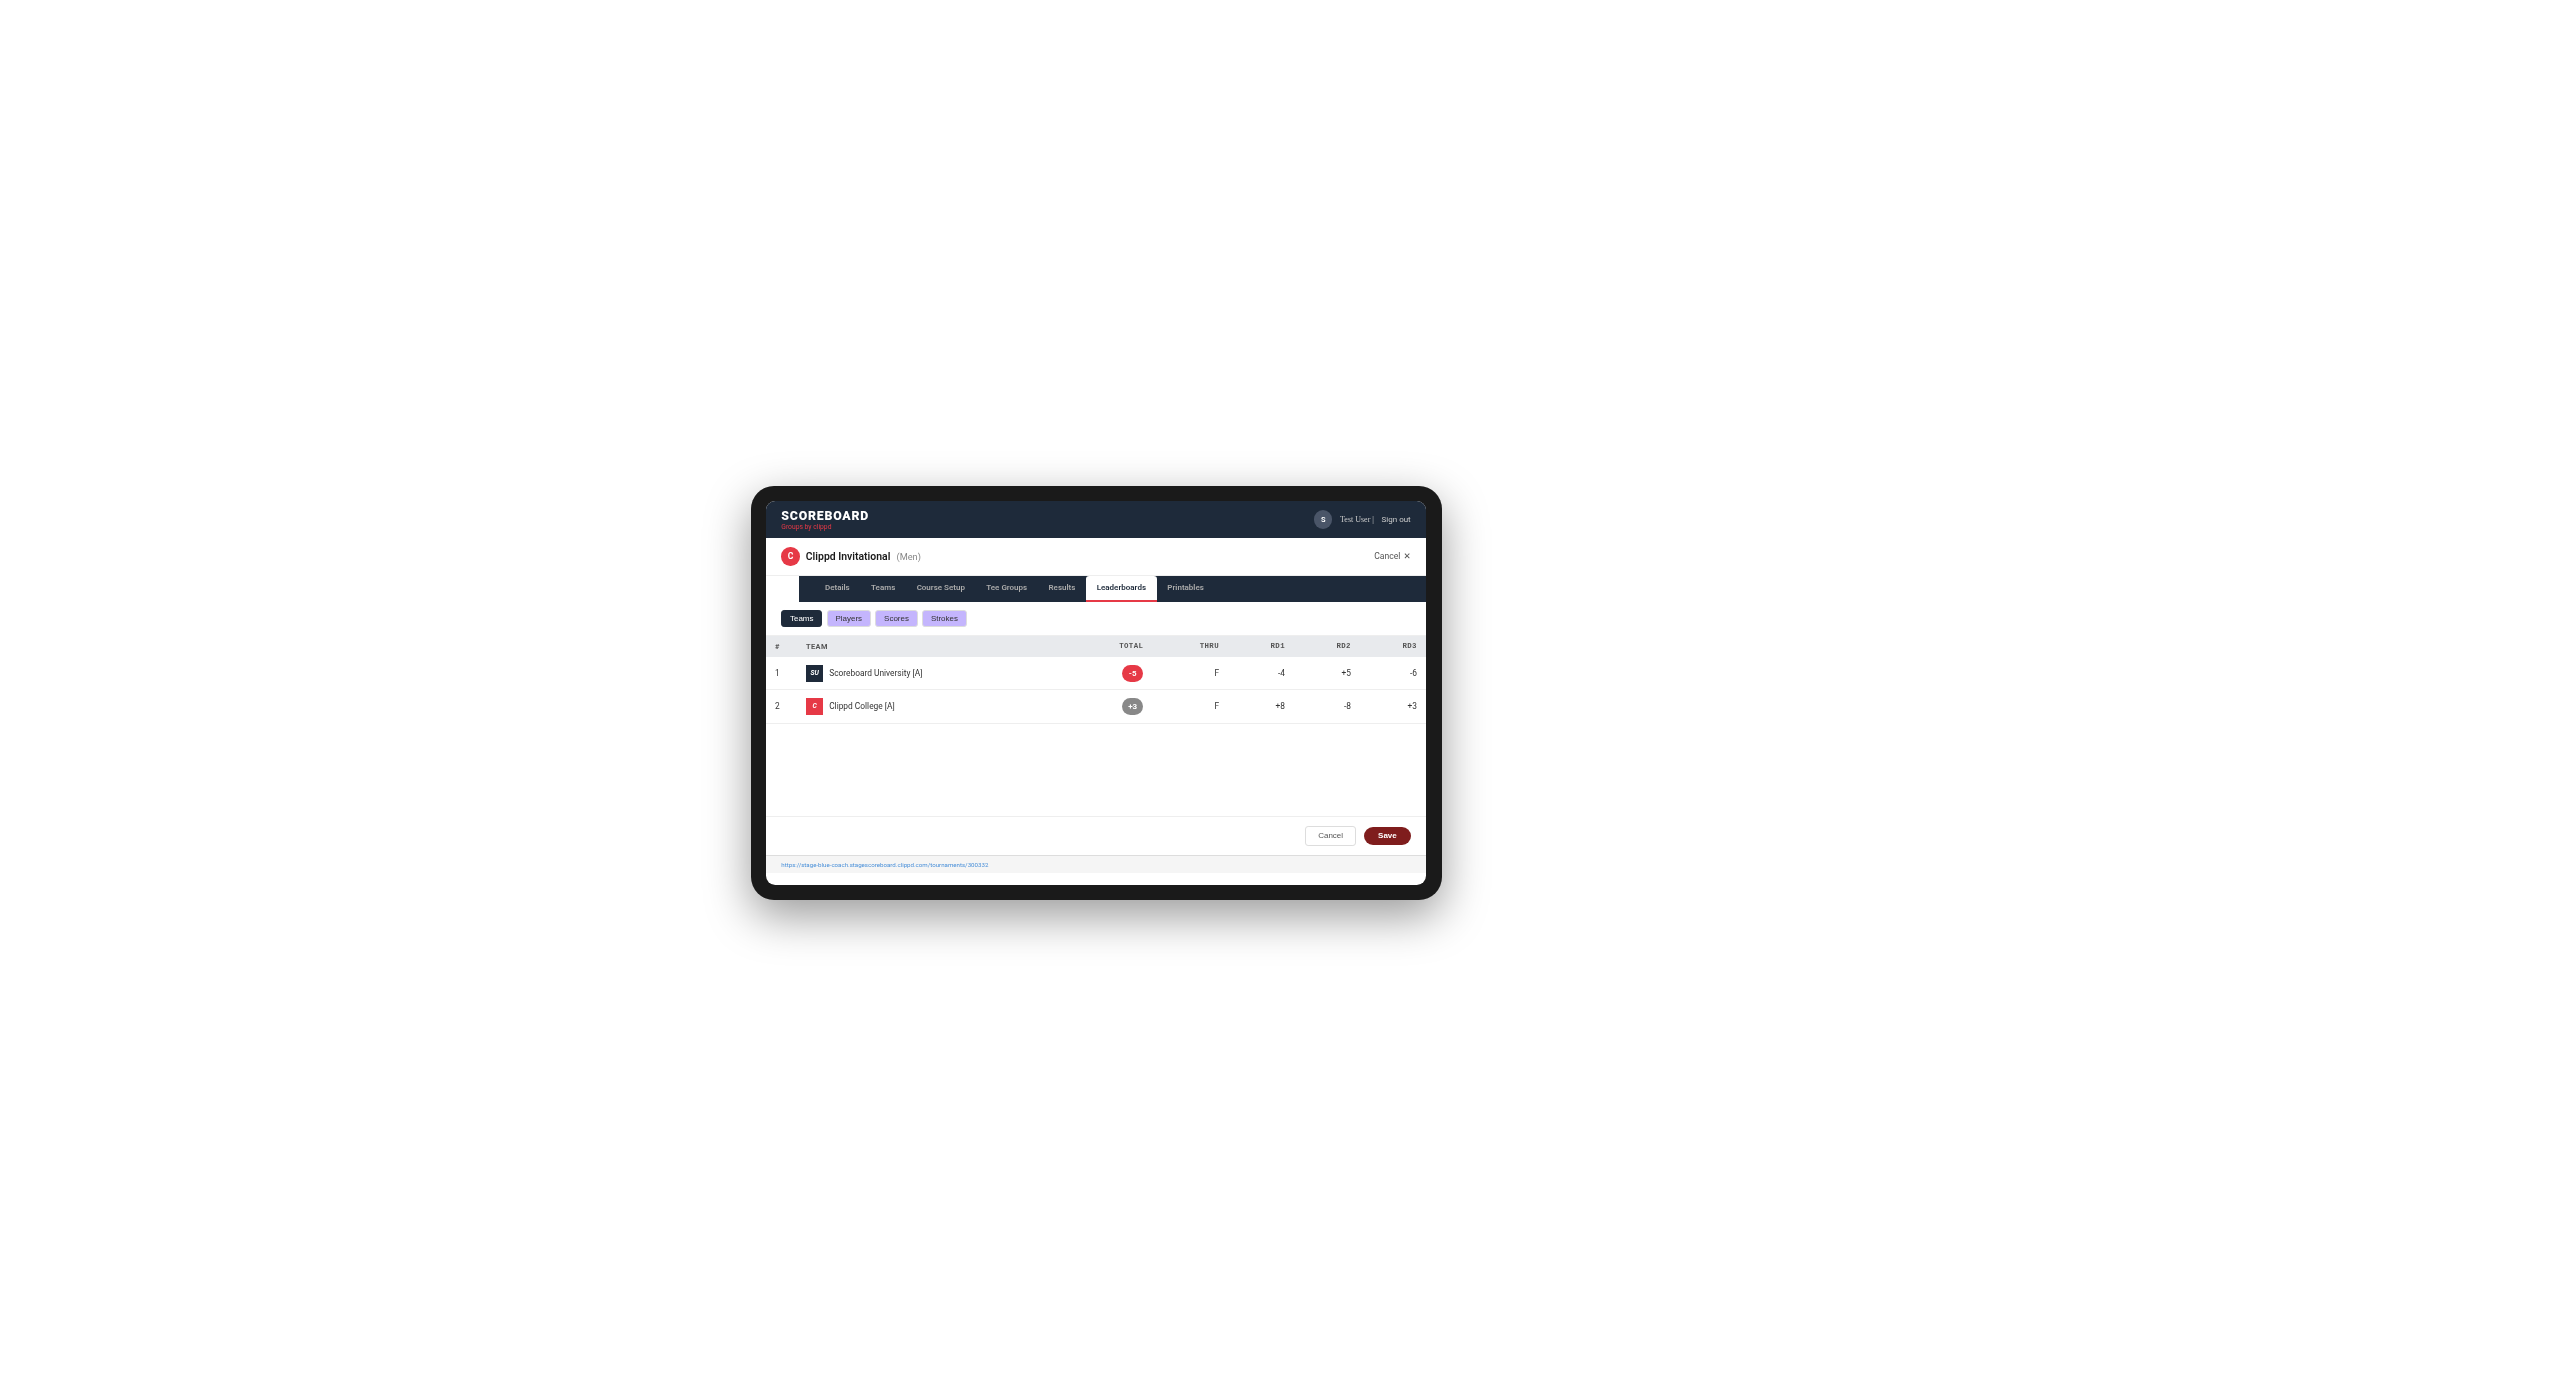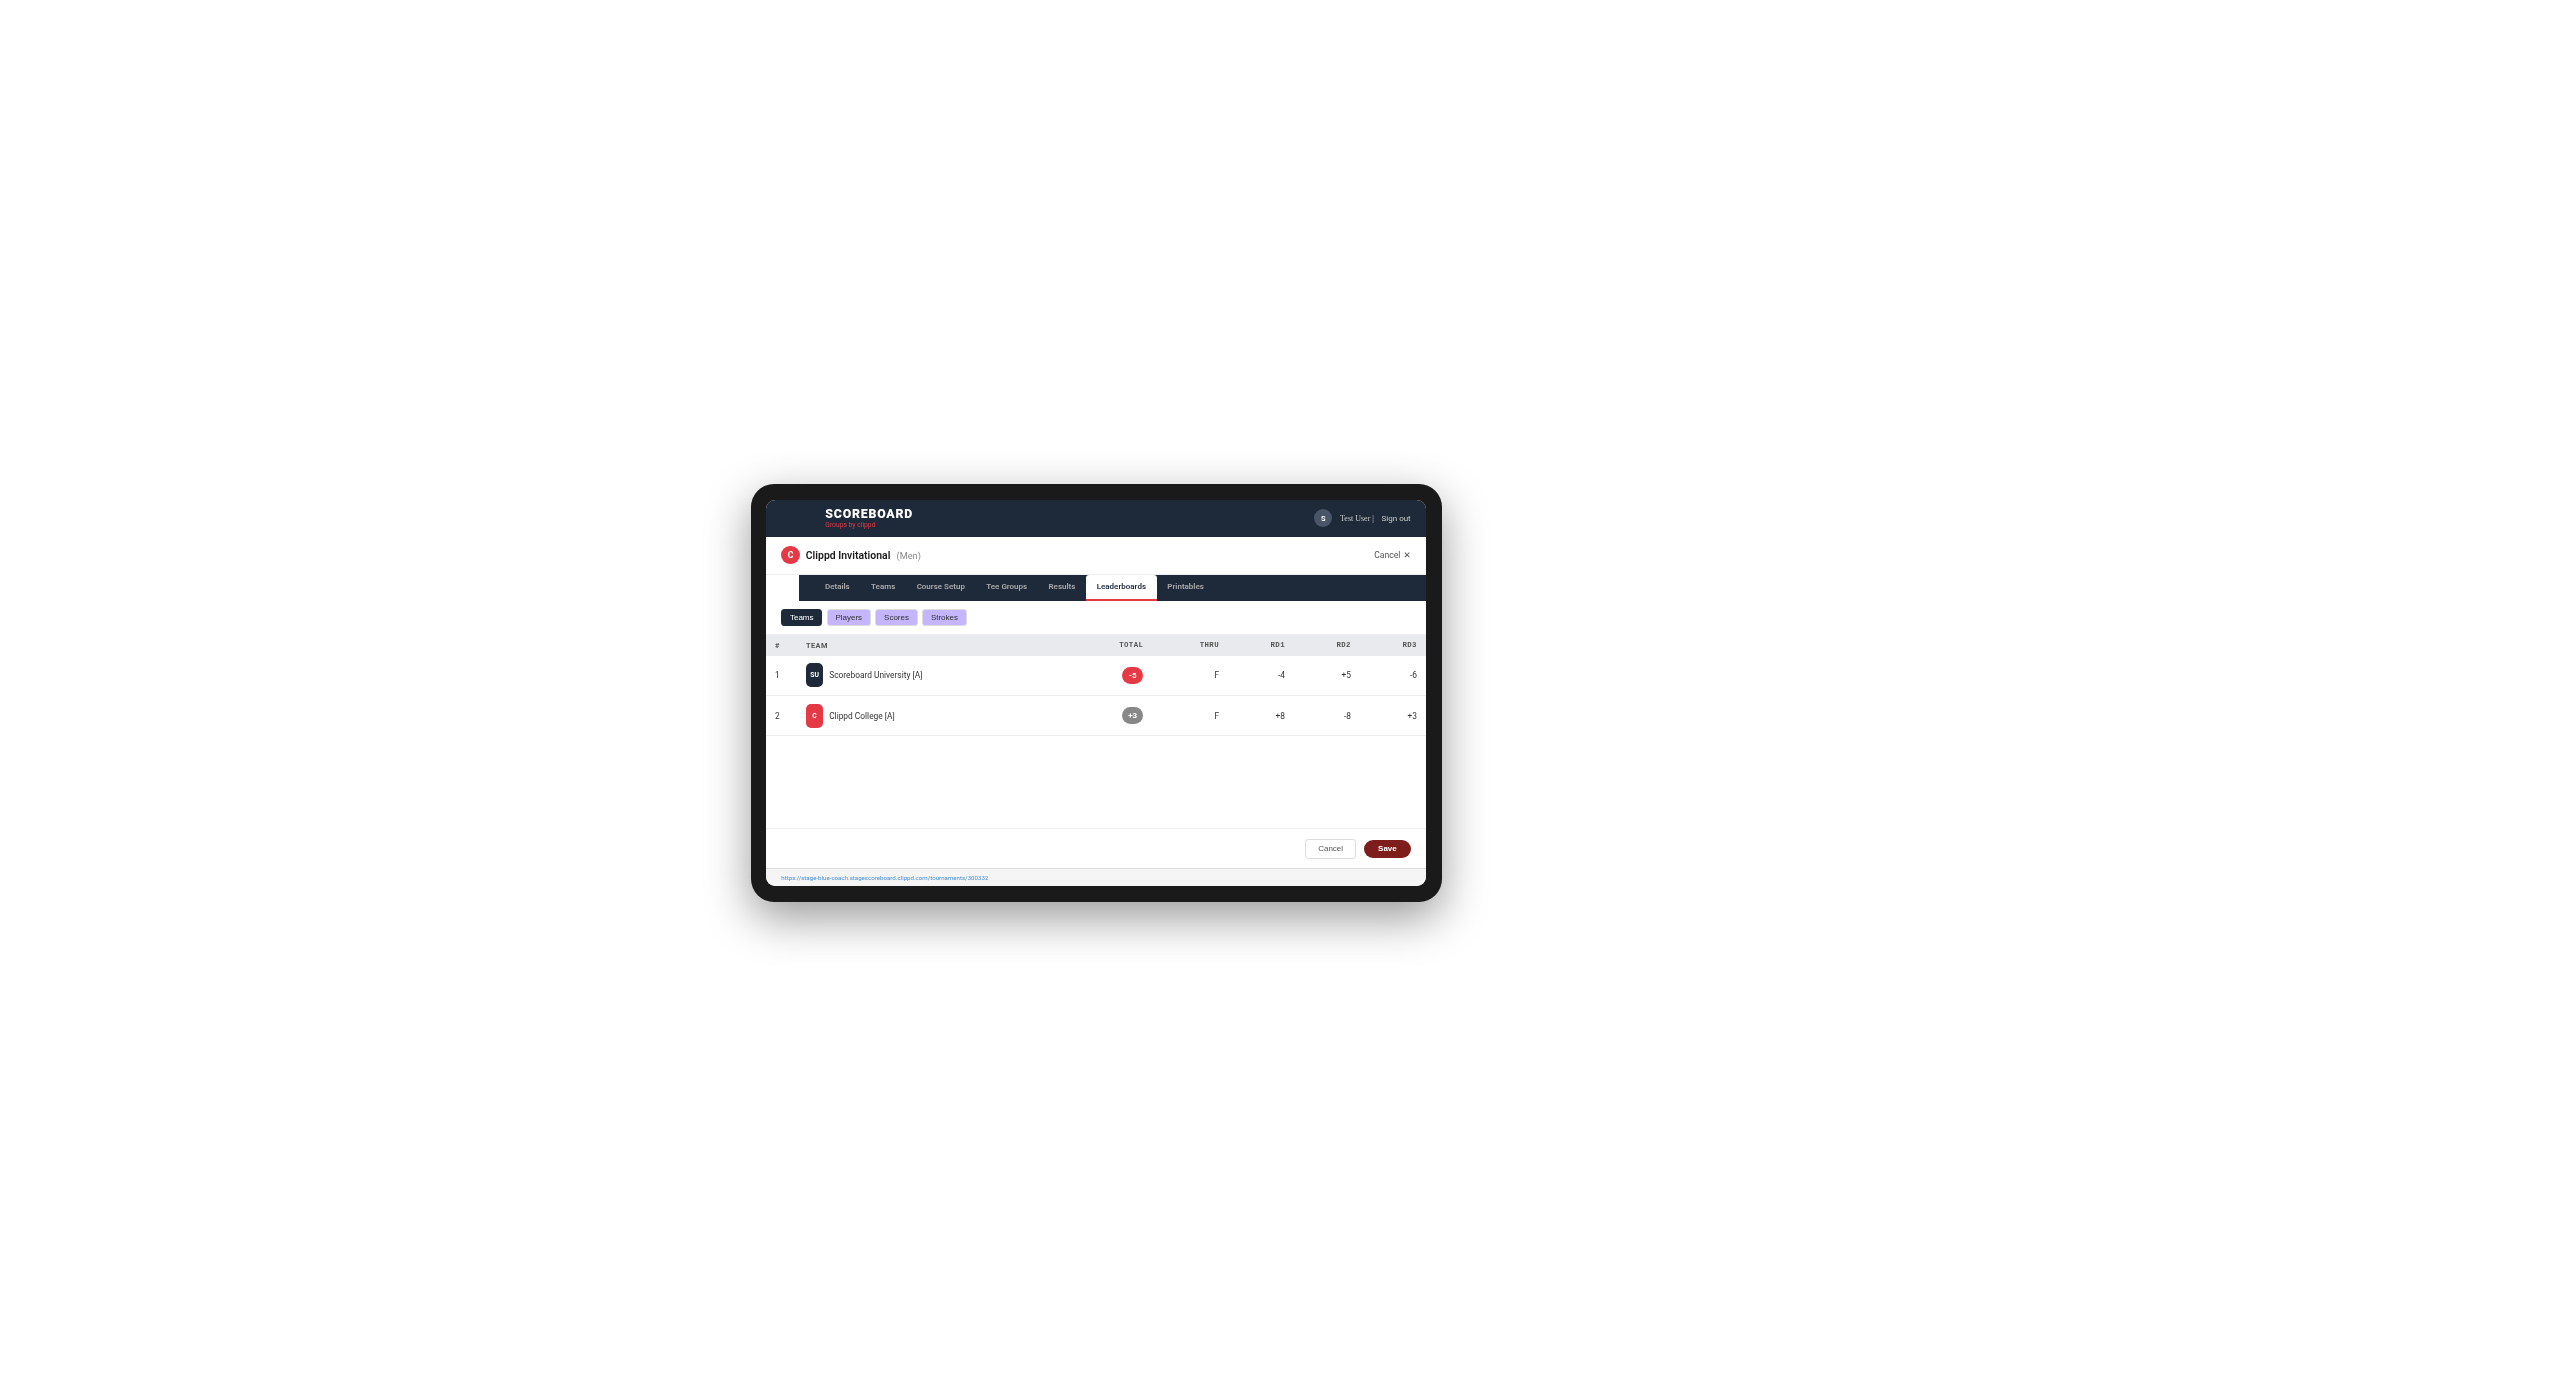--- a/index.html
+++ b/index.html
@@ -61,21 +61,20 @@
       display: flex;
       align-items: center;
       padding: 0 15.4px;
       height: 37px;
     }
 
     .logo-area {
       display: flex;
       flex-direction: column;
       margin-right: 23px;
-      margin-left: 44px;
     }
 
     .logo-text {
       font-size: 1rem;
       font-weight: 900;
       color: #fff;
       letter-spacing: 0.8px;
       text-transform: uppercase;
     }
 
@@ -276,29 +275,30 @@
     }
 
     .team-cell {
       display: flex;
       align-items: center;
       gap: 6.1px;
     }
 
     .team-logo {
       width: 17px;
-      height: 24px;
-      border-radius: 5px;
+      height: 17px;
+      border-radius: 0;
       overflow: hidden;
       display: flex;
       align-items: center;
       justify-content: center;
       font-size: 0.55rem;
       font-weight: 700;
       color: #fff;
+      font-style: italic;
     }
 
     .team-logo.dark {
       background: #1e2a3a;
     }
 
     .team-logo.red {
       background: #e63946;
     }
 

